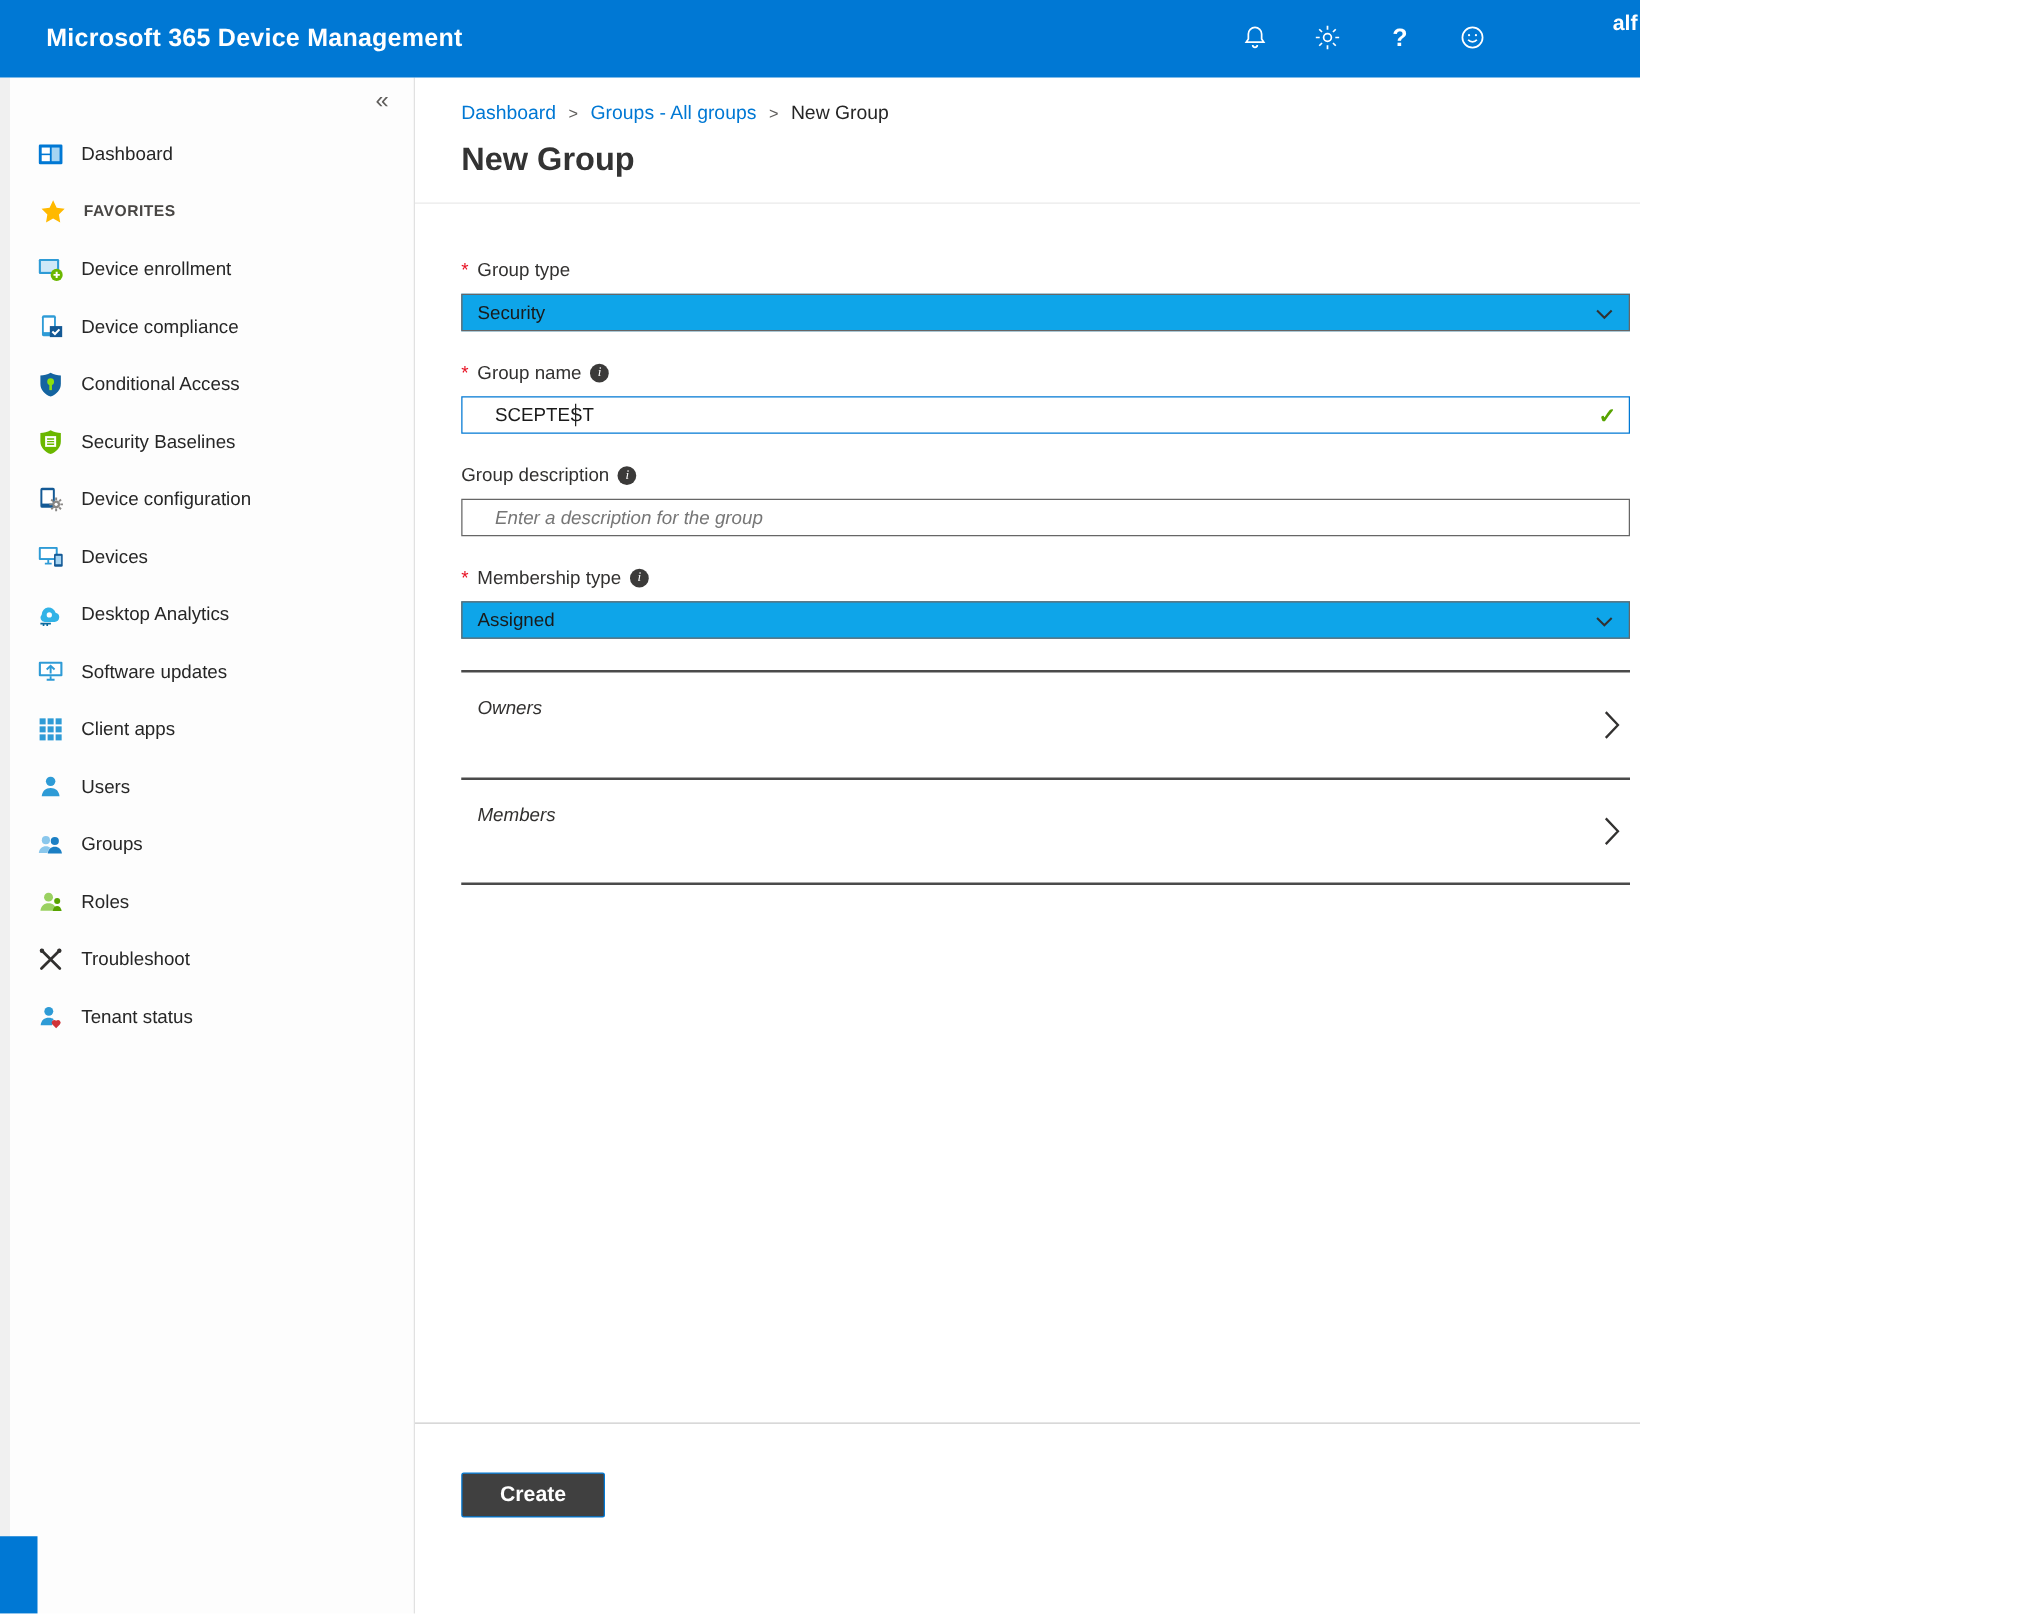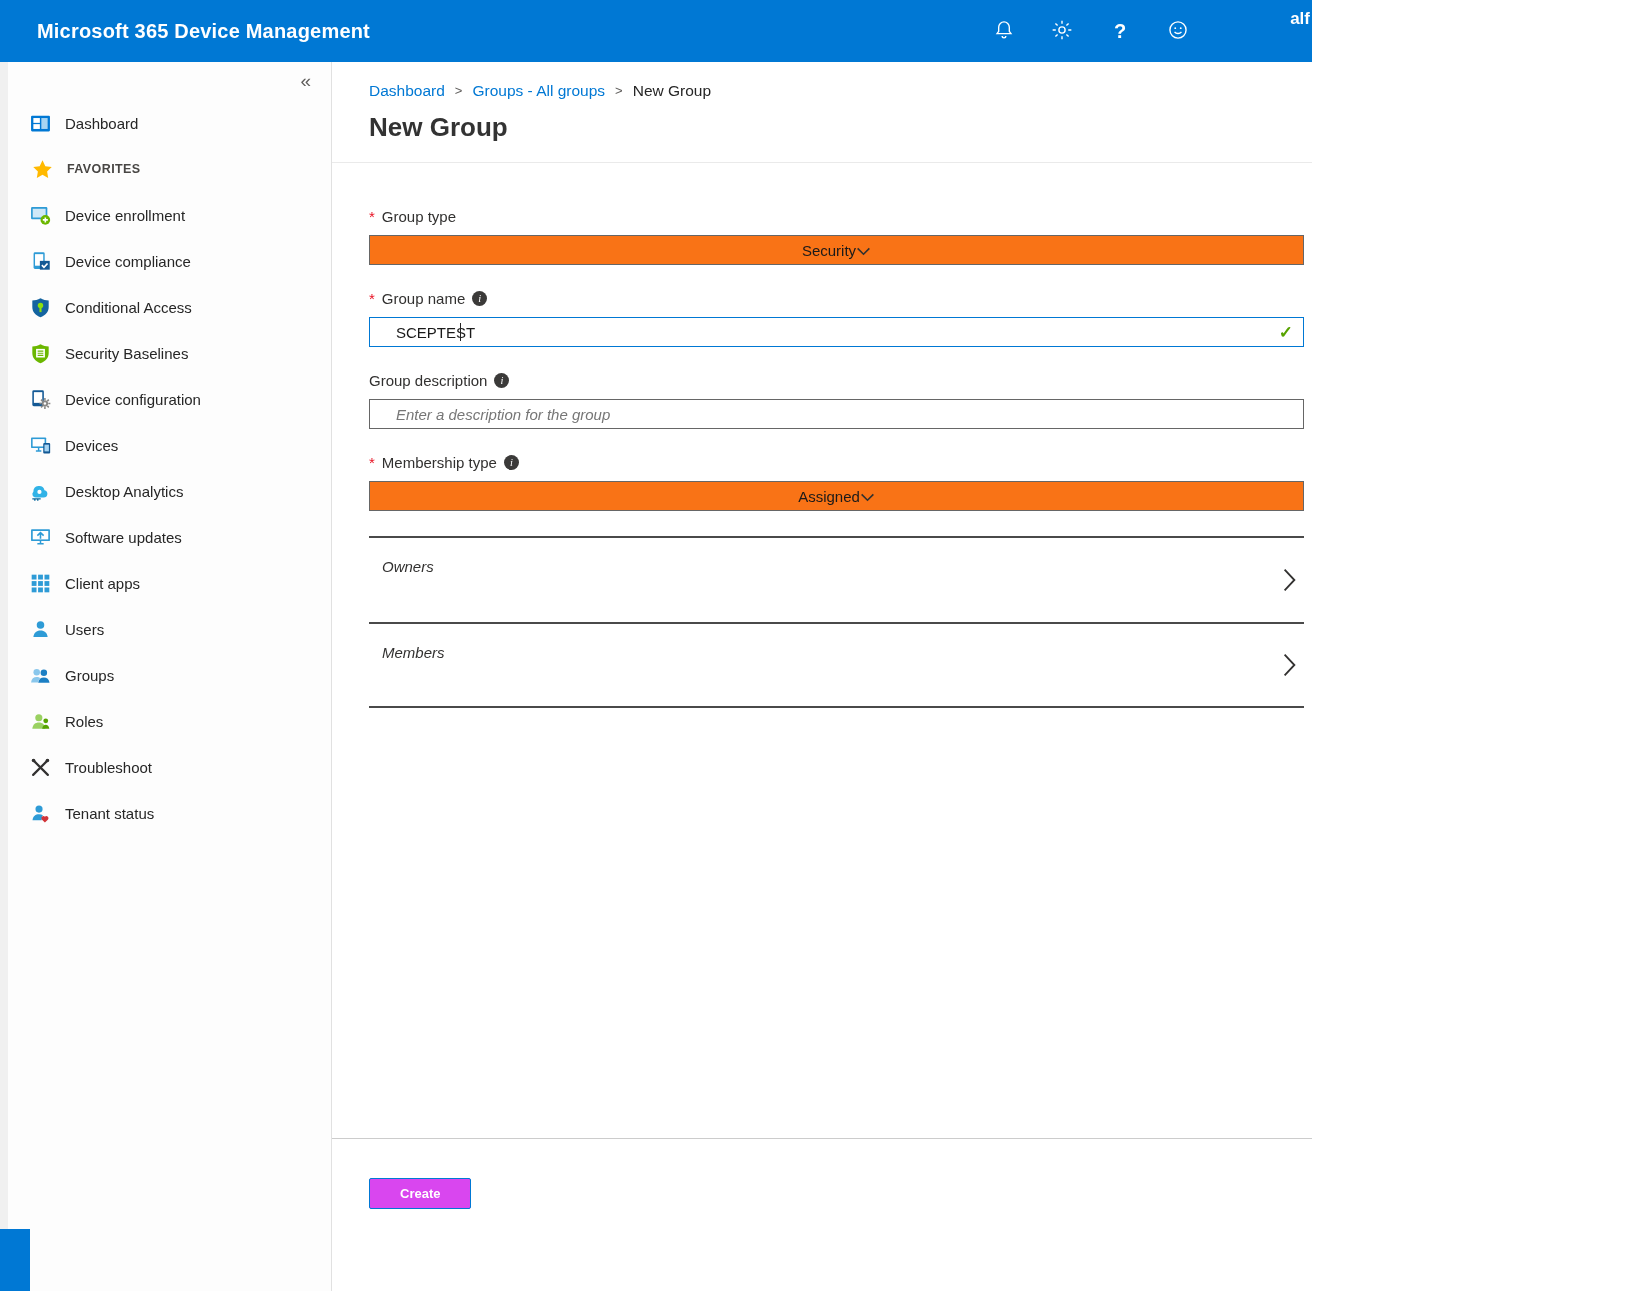--- a/index.html
+++ b/index.html
@@ -46,41 +46,41 @@
   .page-title { margin:12px 0 0 37px; font-size:26px; font-weight:600; color:#333; line-height:30px; }
   .header-divider { margin-top:20px; border-bottom:1px solid #eaeaea; }
 
   .form { margin:44px 0 0 37px; width:935px; }
   .field { margin-bottom:24px; }
   .field-label { height:18px; display:flex; align-items:center; gap:7px; font-size:15px; color:#323130; margin-bottom:10px; }
   .req { color:#e81123; }
   .info-icon { width:15px; height:15px; border-radius:50%; background:#3b3a39; color:#fff;
     display:inline-flex; align-items:center; justify-content:center;
     font-size:10.5px; font-style:italic; font-family:"Liberation Serif", serif; cursor:pointer; }
-  .dropdown { height:30px; width:100%; border:1px solid #666; background:#f97316;
-    display:flex; align-items:center; justify-content:center; padding:0 12px;
+  .dropdown { height:30px; width:100%; border:1px solid #666; background:#0ea5e9;
+    display:flex; align-items:center; justify-content:space-between; padding:0 12px;
     font-size:15px; color:#1a1a1a; cursor:pointer; }
   .dd-chevron { display:inline-flex; margin-top:2px; }
   .input-wrap { position:relative; width:100%; }
   .text-input { width:100%; height:30px; border:1px solid #666; padding:0 32px 0 26px;
     font-size:15px; color:#1a1a1a; font-family:inherit; background:#fff; outline:none; }
   .text-input.focused { border-color:#0078d4; }
   .text-input::placeholder { font-style:italic; color:#767676; }
   .caret { position:absolute; left:91px; top:6px; width:1px; height:18px; background:#222; }
   .valid-check { position:absolute; right:11px; top:5px; color:#57a300; font-size:17px; font-weight:700; }
 
   .rows { margin-top:25px;font-style:italic; }
   .row-item { position:relative; height:86px; border-top:2px solid #4a4a4a; cursor:pointer; padding:0 8px 0 13px; }
   .row-item.last { border-bottom:2px solid #4a4a4a; }
   .row-label { position:absolute; top:20px; left:13px; font-size:15px; color:#323130; }
   .row-chevron { position:absolute; right:8px; top:50%; transform:translateY(-50%); display:inline-flex; }
 
   .footer-divider { position:absolute; left:0; right:0; top:1076px; border-top:1px solid #ccc; }
-  .create-btn { position:absolute; left:37px; top:1116px; background:#d946ef; color:#fff; border:1px solid #0078d4;
-    font-size:13px; font-weight:700; padding:7px 30px; border-radius:2px; cursor:pointer; font-family:inherit; }
+  .create-btn { position:absolute; left:37px; top:1116px; background:#404040; color:#fff; border:1px solid #0078d4;
+    font-size:17px; font-weight:700; padding:7px 30px; border-radius:2px; cursor:pointer; font-family:inherit; }
 </style>
 </head>
 <body>
 
 <div class="screen">
 
   <header class="topbar">
     <div class="topbar-title">Microsoft 365 Device Management</div>
     <div class="topbar-icons">
       <button class="tb-icon">

